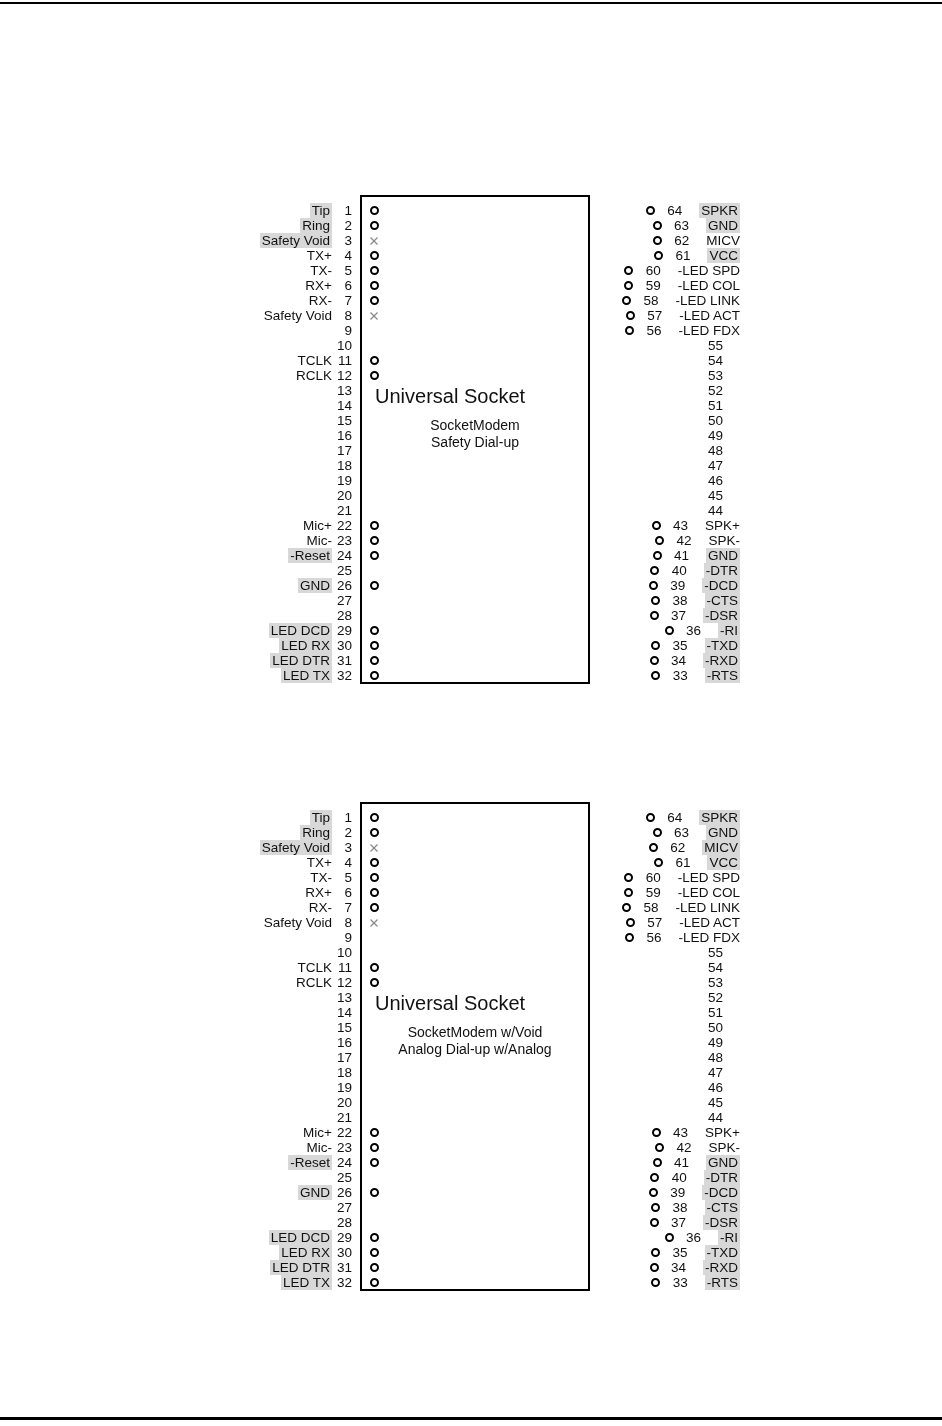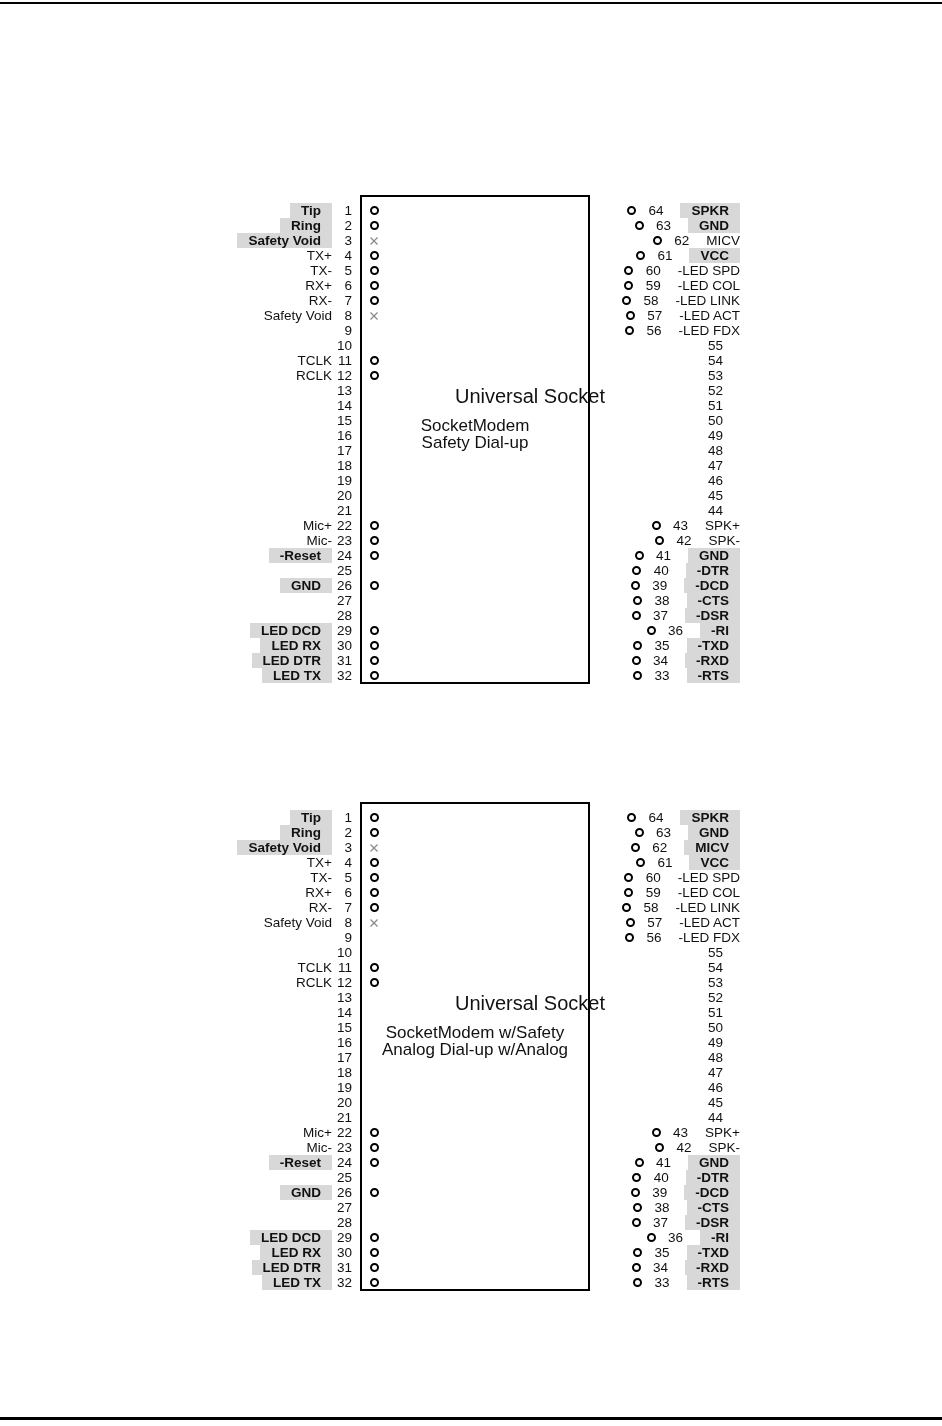--- a/index.html
+++ b/index.html
@@ -21,34 +21,34 @@
     border:2px solid #000;box-sizing:border-box;background:#fff;
   }
   .pin-rows{position:absolute;left:0;top:8px;width:540px;}
   .pin-row{display:flex;align-items:center;height:15px;font-size:13.5px;line-height:15px;}
   .c-llabel{width:132px;text-align:right;white-space:nowrap;}
   .c-lnum{width:20px;text-align:right;}
   .c-sym{width:44px;display:flex;justify-content:center;align-items:center;}
   .c-mid{flex:1;}
   .c-rnum{width:26px;margin-left:-5px;text-align:left;}
   .c-rlabel{margin-left:6px;white-space:nowrap;text-align:left;}
-  .hl{font-weight:700;background:#d8d8d8;padding:0 11px;}
+  .hl{font-weight:400;background:#d8d8d8;padding:0 2px;}
   .pl{font-weight:400;}
   .circ{
     display:inline-block;width:9px;height:9px;box-sizing:border-box;
     border:2px solid #000;border-radius:50%;background:#fff;
   }
   .xmark line{stroke:#8a8a8a;stroke-width:1.3;}
   .d-title{
     position:absolute;left:175px;top:190px;width:230px;
-    text-align:right;font-size:20px;white-space:nowrap;
+    text-align:left;font-size:20px;white-space:nowrap;
   }
   .d-subtitle{
     position:absolute;left:160px;top:222px;width:230px;
-    text-align:center;font-size:17px;line-height:17px;white-space:nowrap;
+    text-align:center;font-size:14px;line-height:17px;white-space:nowrap;
   }
 </style>
 </head>
 <body>
 
 <div class="page">
   <div class="rule rule-top"></div>
 
   <div class="diagram" style="top:195px;">
     <div class="pin-box"></div>
@@ -800,19 +800,19 @@
           <span class="c-mid"></span>
           <span class="c-sym">
             <span class="circ"></span>
           </span>
           <span class="c-rnum">33</span>
           <span class="c-rlabel"><span class="hl">-RTS</span></span>
         </div>
       </div>
     <div class="d-title">Universal Socket</div>
     <div class="d-subtitle">
-      <div>SocketModem w/Safety</div>
+      <div>SocketModem w/Void</div>
       <div>Analog Dial-up w/Analog</div>
     </div>
   </div>
 
   <div class="rule rule-bottom"></div>
 </div>
 
 </body></html>

